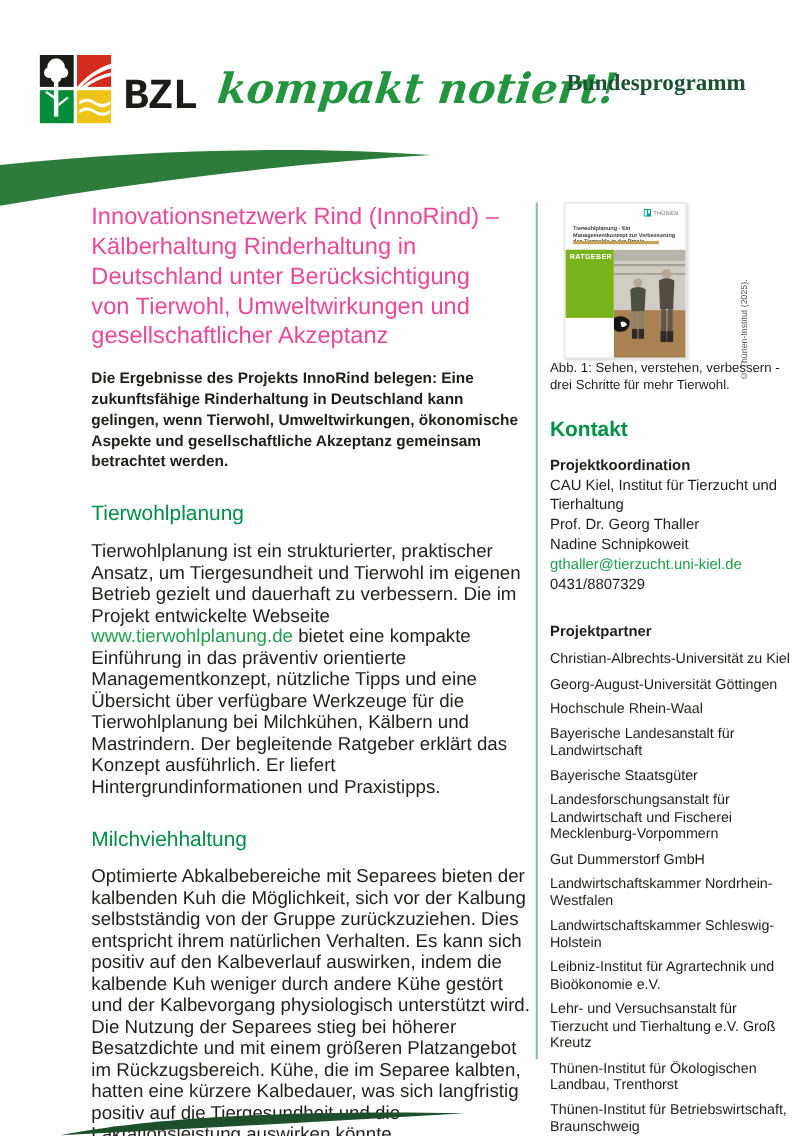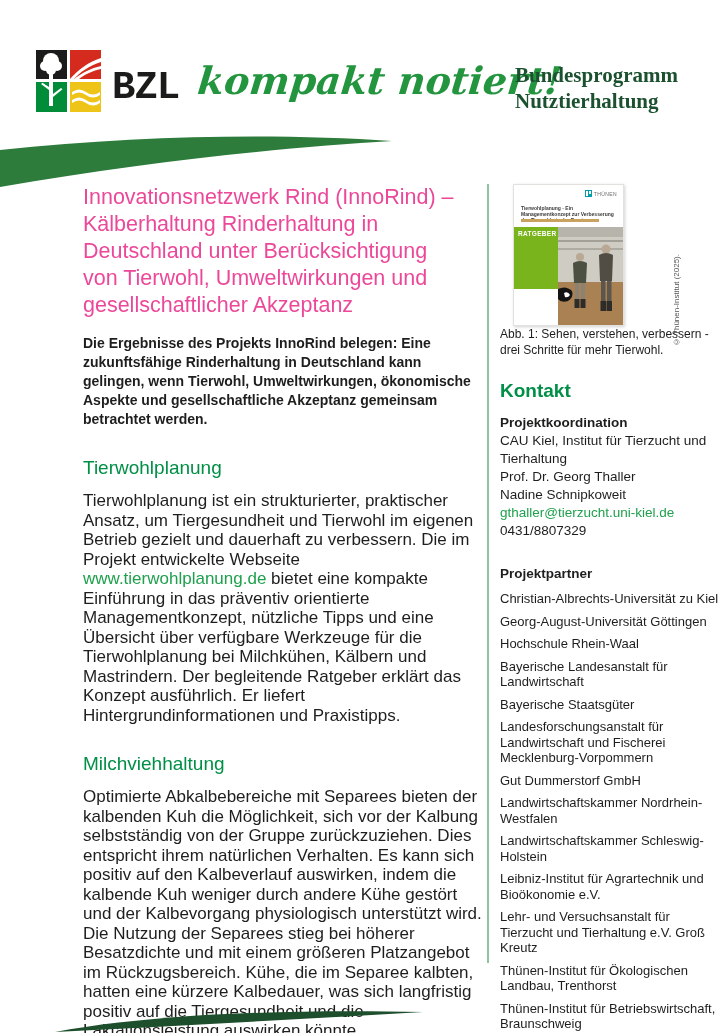--- a/index.html
+++ b/index.html
@@ -79,21 +79,20 @@
       <path d="M36,42 q7,-5 14,0 q7,5 14,0 l0,3 q-7,5 -14,0 q-7,-5 -14,0 Z" fill="#ffffff"></path>
       <path d="M36,50 q7,-5 14,0 q7,5 14,0 l0,3 q-7,5 -14,0 q-7,-5 -14,0 Z" fill="#ffffff"></path>
     </svg>
     <span class="bzl-text">BZL</span>
   </div>
 
   <div class="tagline">kompakt notiert!</div>
 
   <div class="program">
     <div>Bundesprogramm</div>
-    <div>Nutztierhaltung</div>
   </div>
 
   <svg class="swoosh-top" viewBox="0 0 400 56" preserveAspectRatio="none">
     <path d="M0,15 C140,0 280,-2 392,6 C290,12 150,26 0,52 Z" fill="#2d7c3b"></path>
   </svg>
 
   <div class="divider"></div>
 
   <main class="main-col">
     <h1 class="doc-title">

